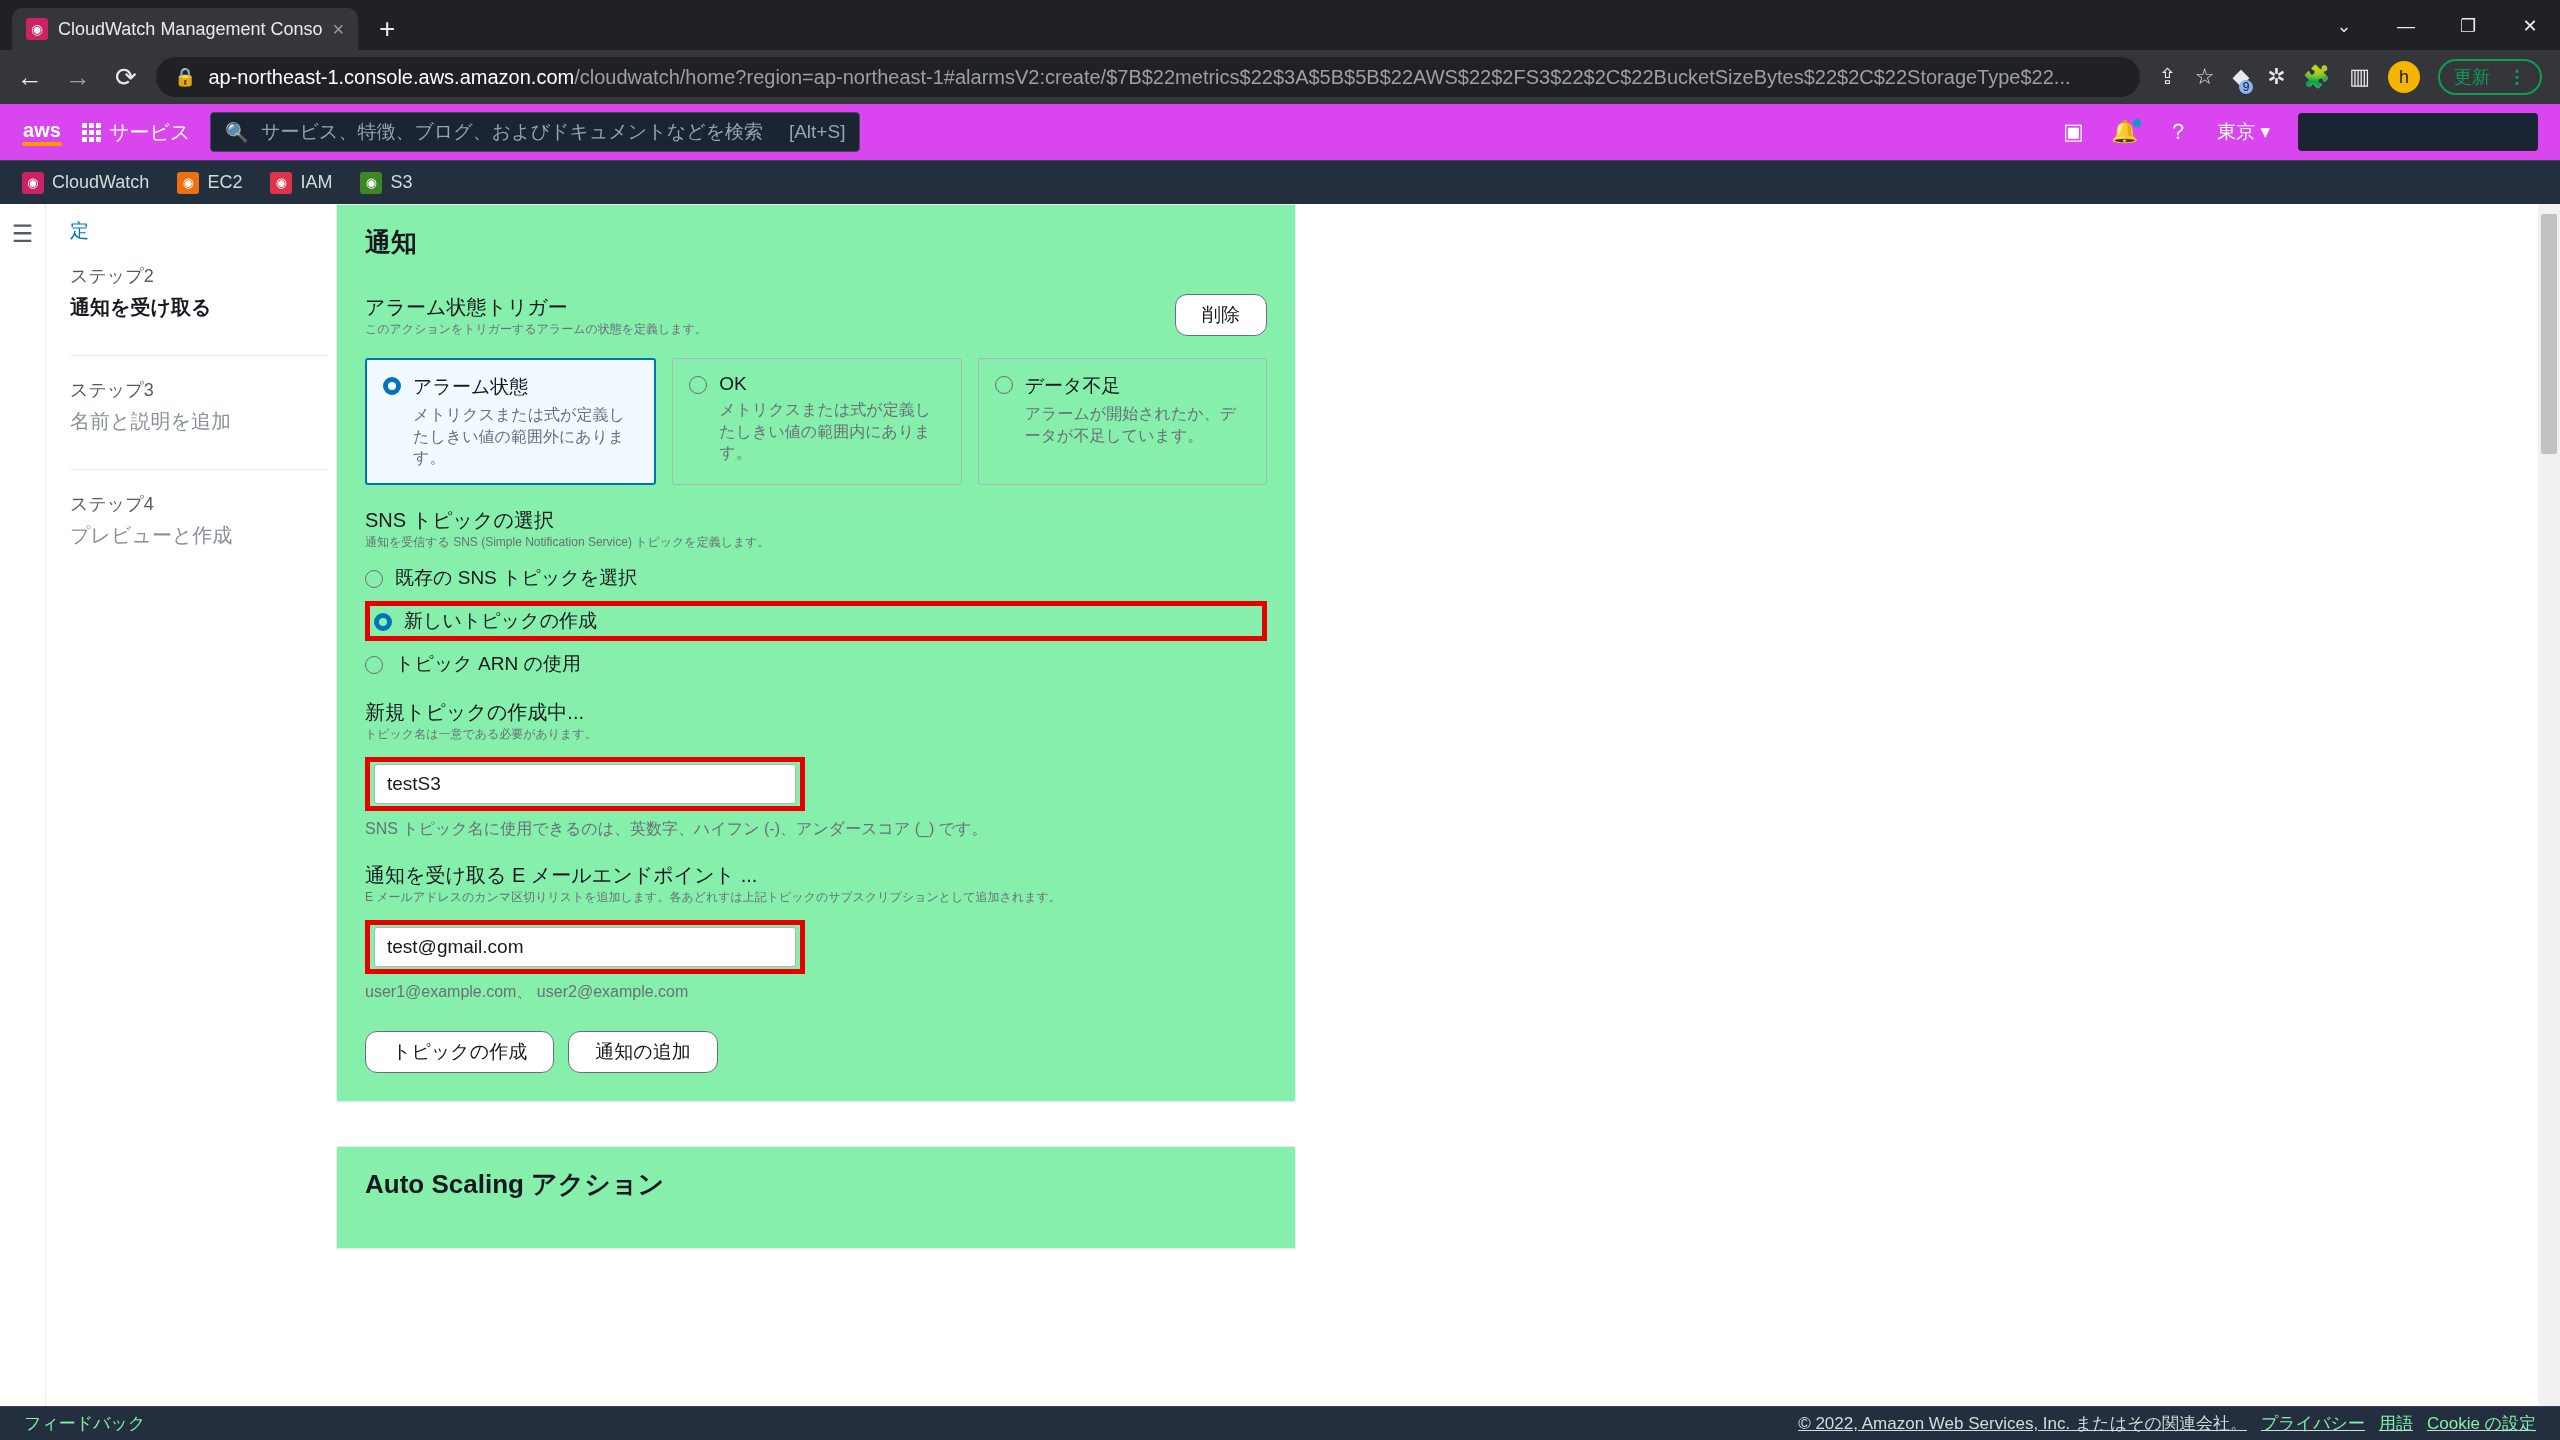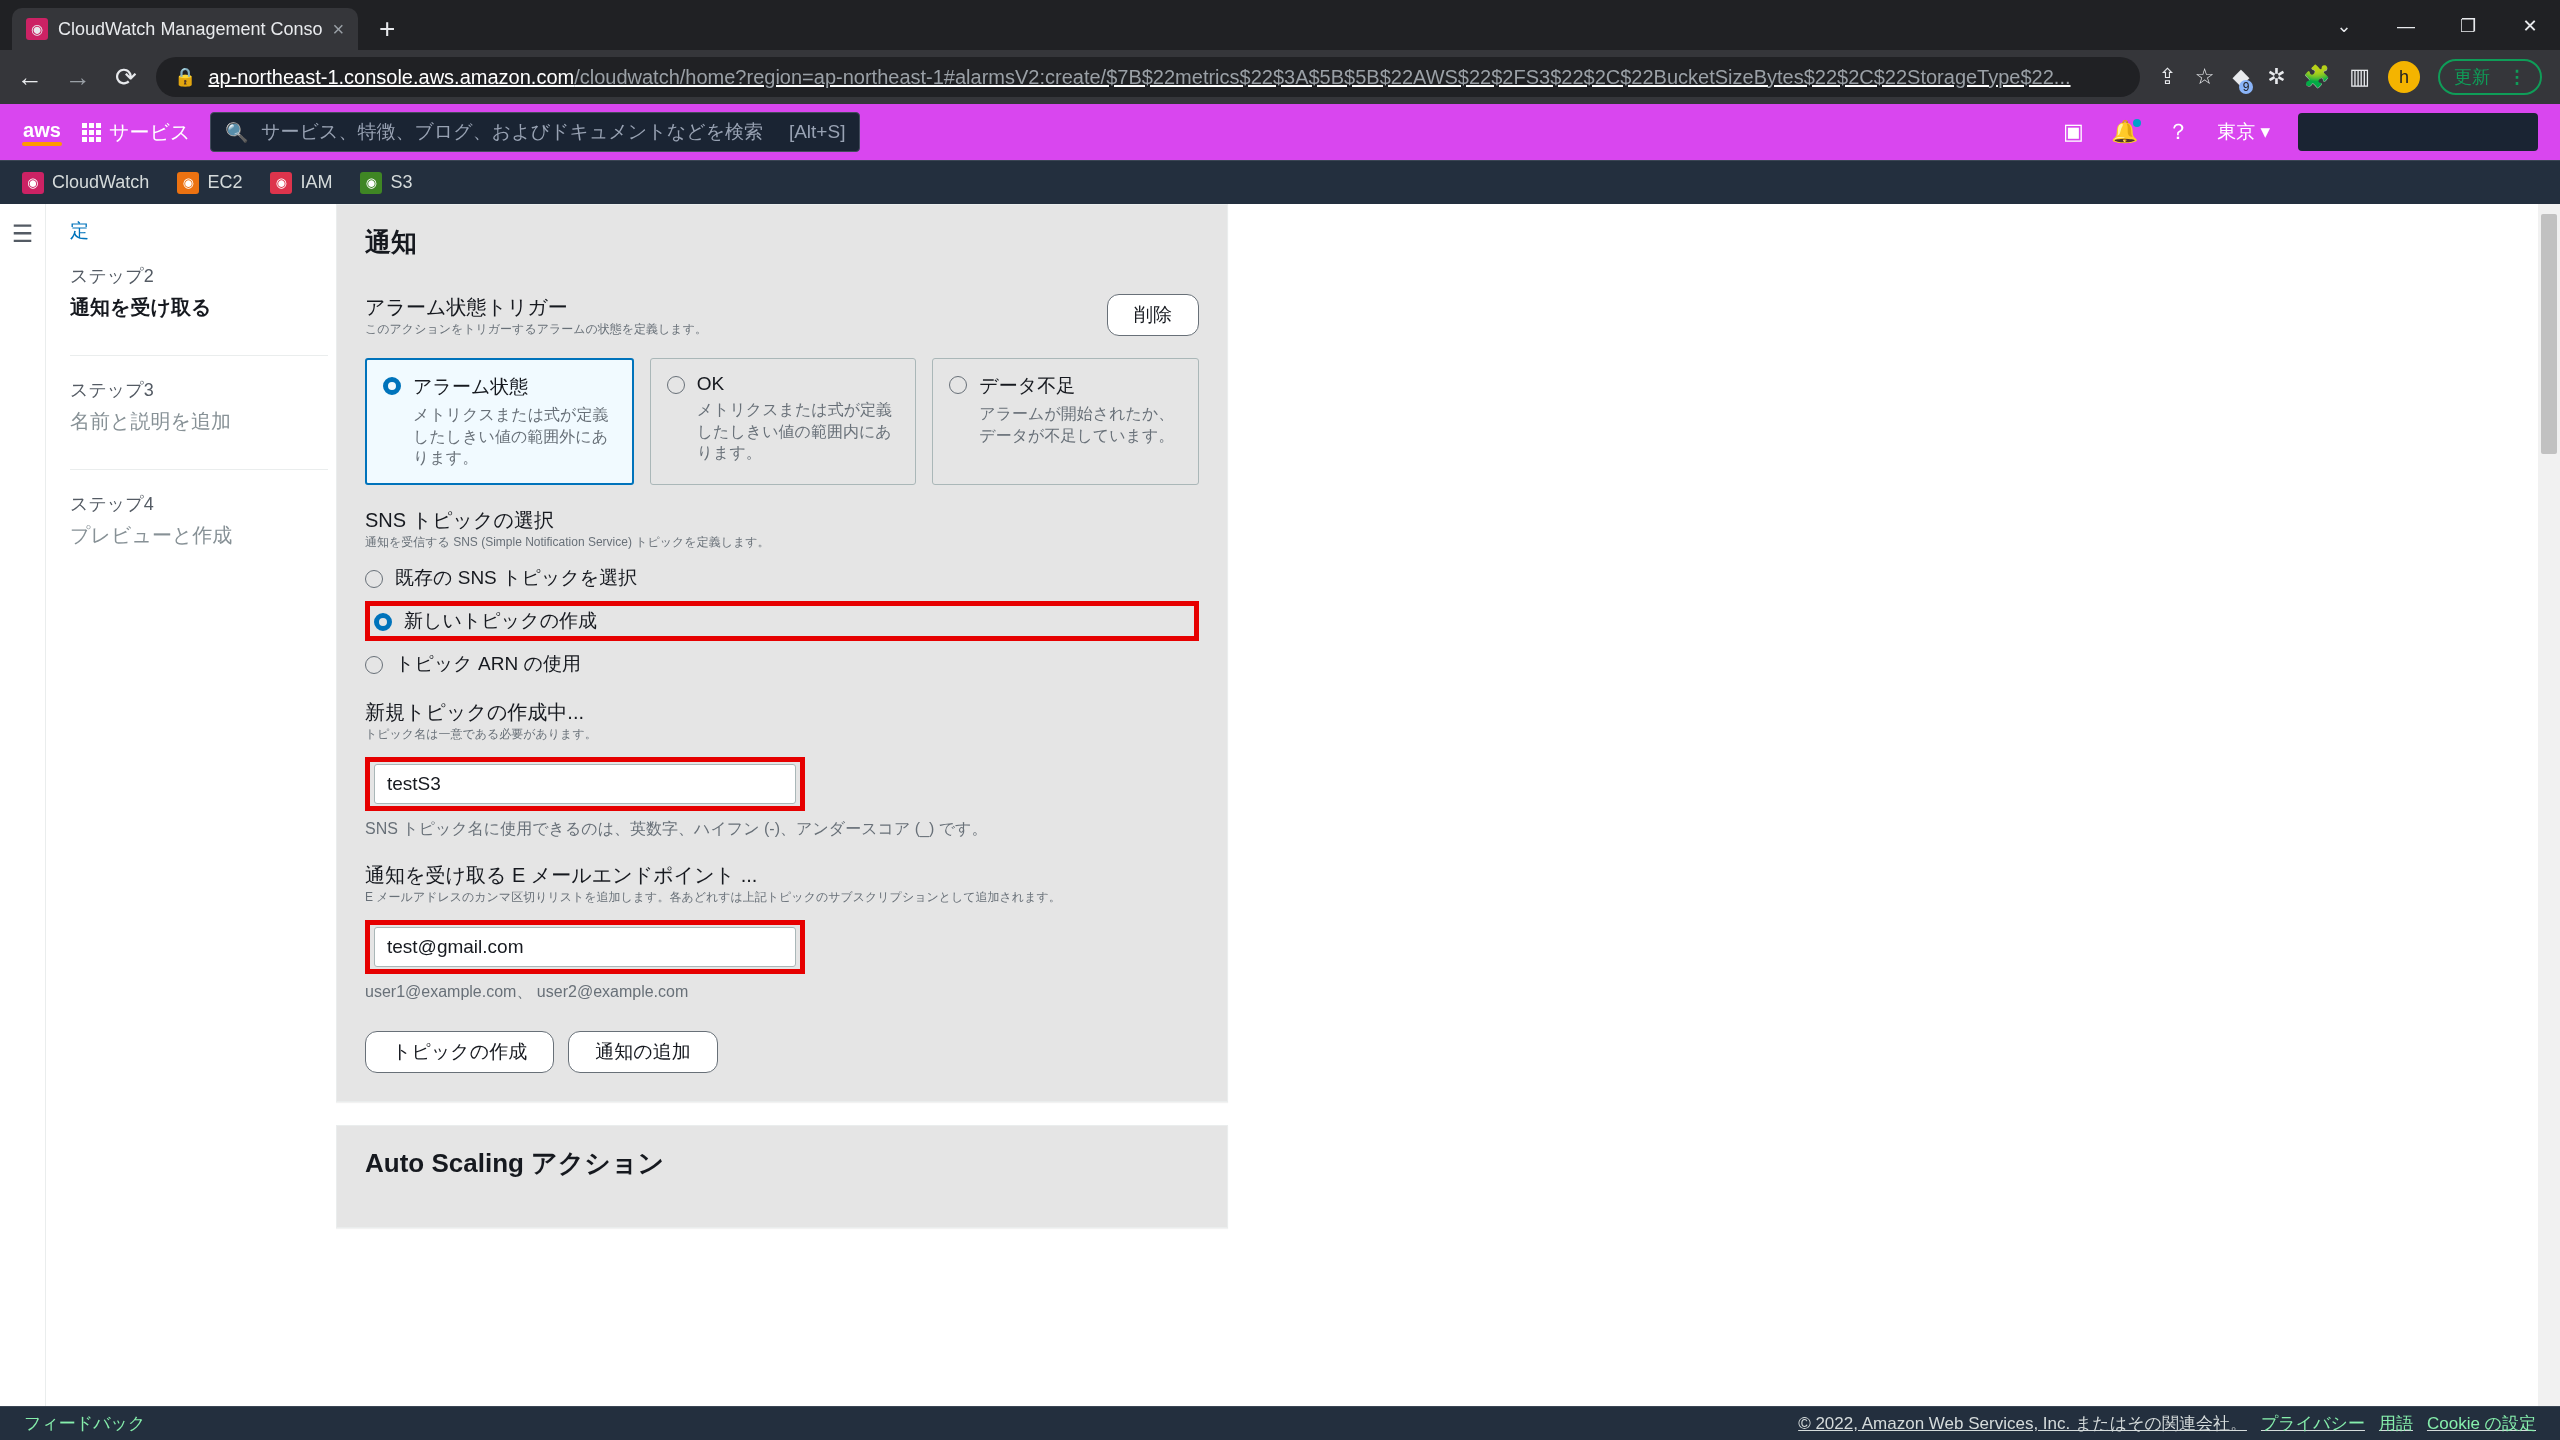--- a/index.html
+++ b/index.html
@@ -14,21 +14,21 @@
 .tab-close{margin-left:auto;color:#9aa0a6;font-size:20px;}
 .new-tab{width:38px;height:38px;display:flex;align-items:center;justify-content:center;color:#e8eaed;font-size:28px;margin-left:10px;margin-bottom:2px;}
 .win-controls{margin-left:auto;display:flex;gap:2px;}
 .win-btn{width:60px;height:48px;display:flex;align-items:center;justify-content:center;color:#e8eaed;font-size:18px;}
 
 .addr-row{height:54px;display:flex;align-items:center;padding:0 12px;gap:12px;background:#35363a;}
 .nav-arrow{width:36px;text-align:center;color:#9aa0a6;font-size:26px;}
 .nav-arrow.enabled{color:#e8eaed;}
 .url-bar{flex:1;background:#202124;border-radius:30px;height:40px;display:flex;align-items:center;padding:0 18px;color:#e8eaed;font-size:20px;gap:12px;}
 .url-lock{color:#9aa0a6;font-size:18px;}
-.url-text{white-space:nowrap;overflow:hidden;text-overflow:ellipsis;color:#fff;text-decoration:underline;}
+.url-text{white-space:nowrap;overflow:hidden;text-overflow:ellipsis;color:#fff;}
 .url-text .dim{color:#9aa0a6;}
 .addr-icons{display:flex;align-items:center;gap:18px;padding:0 6px;color:#e8eaed;font-size:22px;}
 .ext-badge{position:relative;}
 .ext-badge .num{position:absolute;bottom:-4px;right:-4px;background:#8ab4f8;color:#202124;font-size:12px;border-radius:8px;padding:0 4px;}
 .avatar{width:32px;height:32px;border-radius:50%;background:#f4b400;color:#202124;display:flex;align-items:center;justify-content:center;font-size:18px;}
 .update-pill{border:2px solid #0f9d58;color:#0f9d58;border-radius:20px;padding:4px 14px;font-size:18px;display:flex;align-items:center;gap:18px;}
 
 
 .aws-header{background:#d946ef;height:56px;display:flex;align-items:center;padding:0 22px;gap:20px;color:#fff;}
 .services-btn{display:flex;align-items:center;gap:8px;font-size:20px;}
@@ -61,21 +61,21 @@
 .step-num{color:#545b64;font-size:18px;margin-bottom:6px;}
 .step-title{font-size:20px;color:#16191f;}
 .step-title.muted{color:#879196;}
 .step-title.bold{font-weight:700;}
 
 .main{flex:1;padding:0 0 40px 0;}
 .scroll-area{height:100%;overflow-y:auto;padding-right:30px;position:relative;}
 .scrollbar{position:absolute;right:0;top:0;width:22px;height:100%;background:#f1f1f1;}
 .scrollbar .thumb{position:absolute;right:3px;top:10px;width:16px;height:240px;background:#c1c1c1;border-radius:2px;}
 
-.card{border:1px solid #eaeded;background:#e5e5e5;width:892px;margin-bottom:23px;box-shadow:0 1px 1px rgba(0,0,0,0.05);}
+.card{border:1px solid #eaeded;background:#86efac;width:960px;margin-bottom:44px;box-shadow:0 1px 1px rgba(0,0,0,0.05);}
 .card-head{padding:20px 28px 10px 28px;}
 .card-head h2{font-size:26px;font-weight:700;color:#16191f;}
 .card-body{padding:8px 28px 28px 28px;}
 
 .sect-row{display:flex;align-items:flex-start;justify-content:space-between;margin:16px 0 6px 0;}
 .sect-label{font-size:20px;color:#16191f;}
 .sect-desc{font-size:12px;color:#687078;margin-bottom:14px;}
 .btn{border:1px solid #687078;background:#fff;border-radius:12px;padding:7px 26px;font-size:19px;color:#16191f;cursor:pointer;}
 
 .tile-row{display:flex;gap:16px;margin-bottom:22px;}

